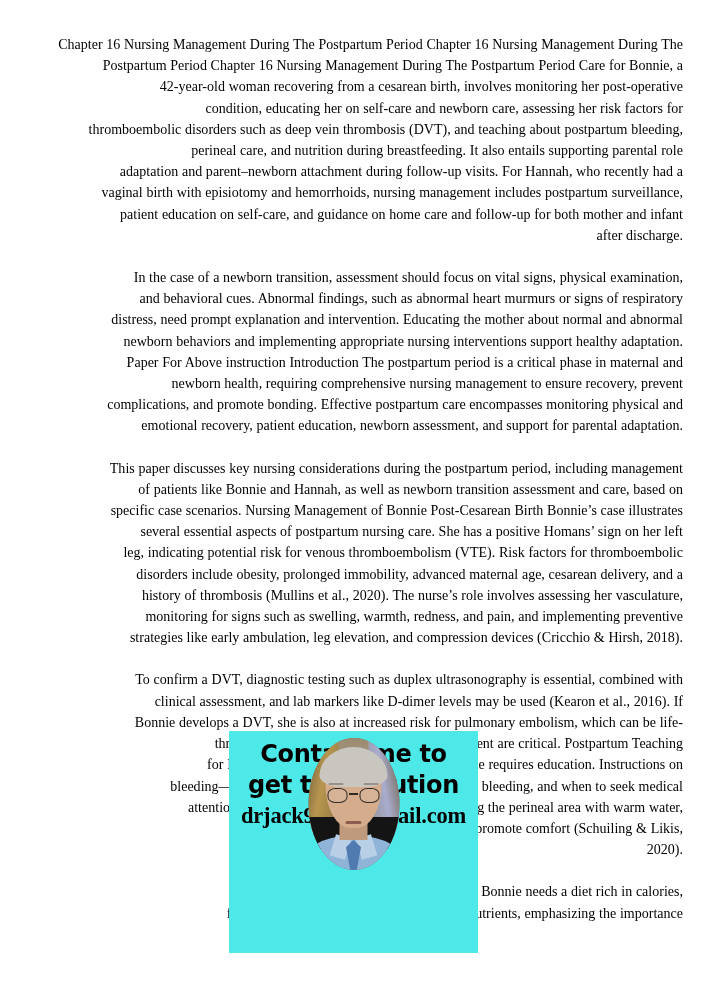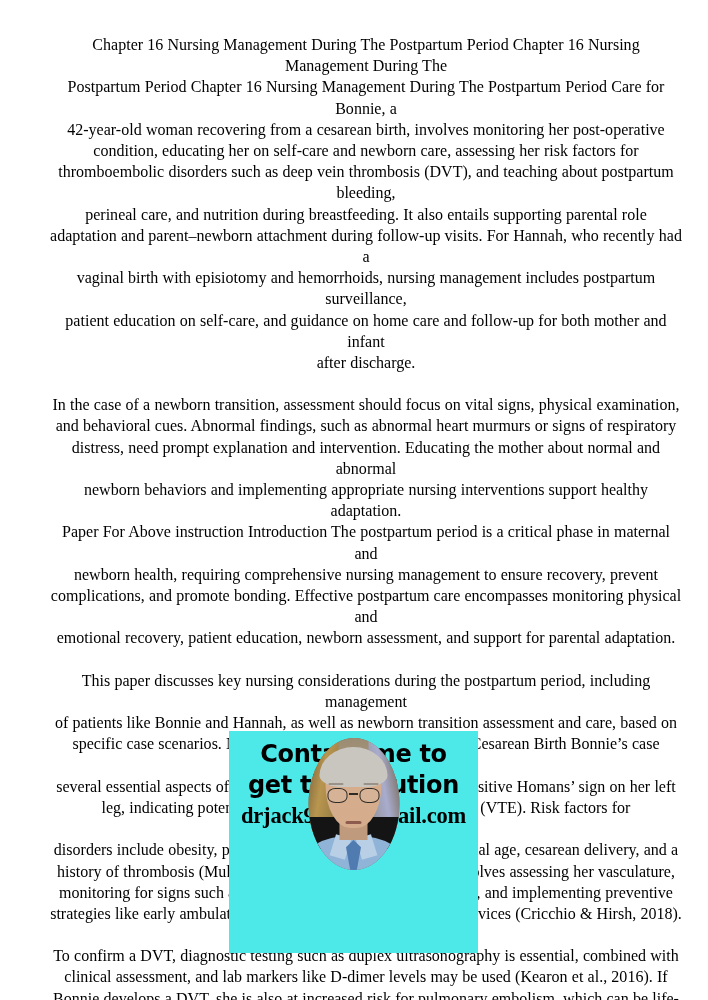--- a/index.html
+++ b/index.html
@@ -20,23 +20,23 @@
     overflow: hidden;
   }
   #doc-body {
     position: absolute;
     left: 49px;
     top: 34px;
     width: 634px;
   }
   .para {
     margin: 0 0 21px 0;
-    font-size: 16px;
+    font-size: 14px;
     line-height: 21.2px;
-    text-align: center;
+    text-align: right;
     white-space: pre-line;
     letter-spacing: 0.01px;
     word-spacing: 0.2px;
   }
   
   #contact-overlay {
     position: absolute;
     left: 229px;
     top: 731px;
     width: 249px;

